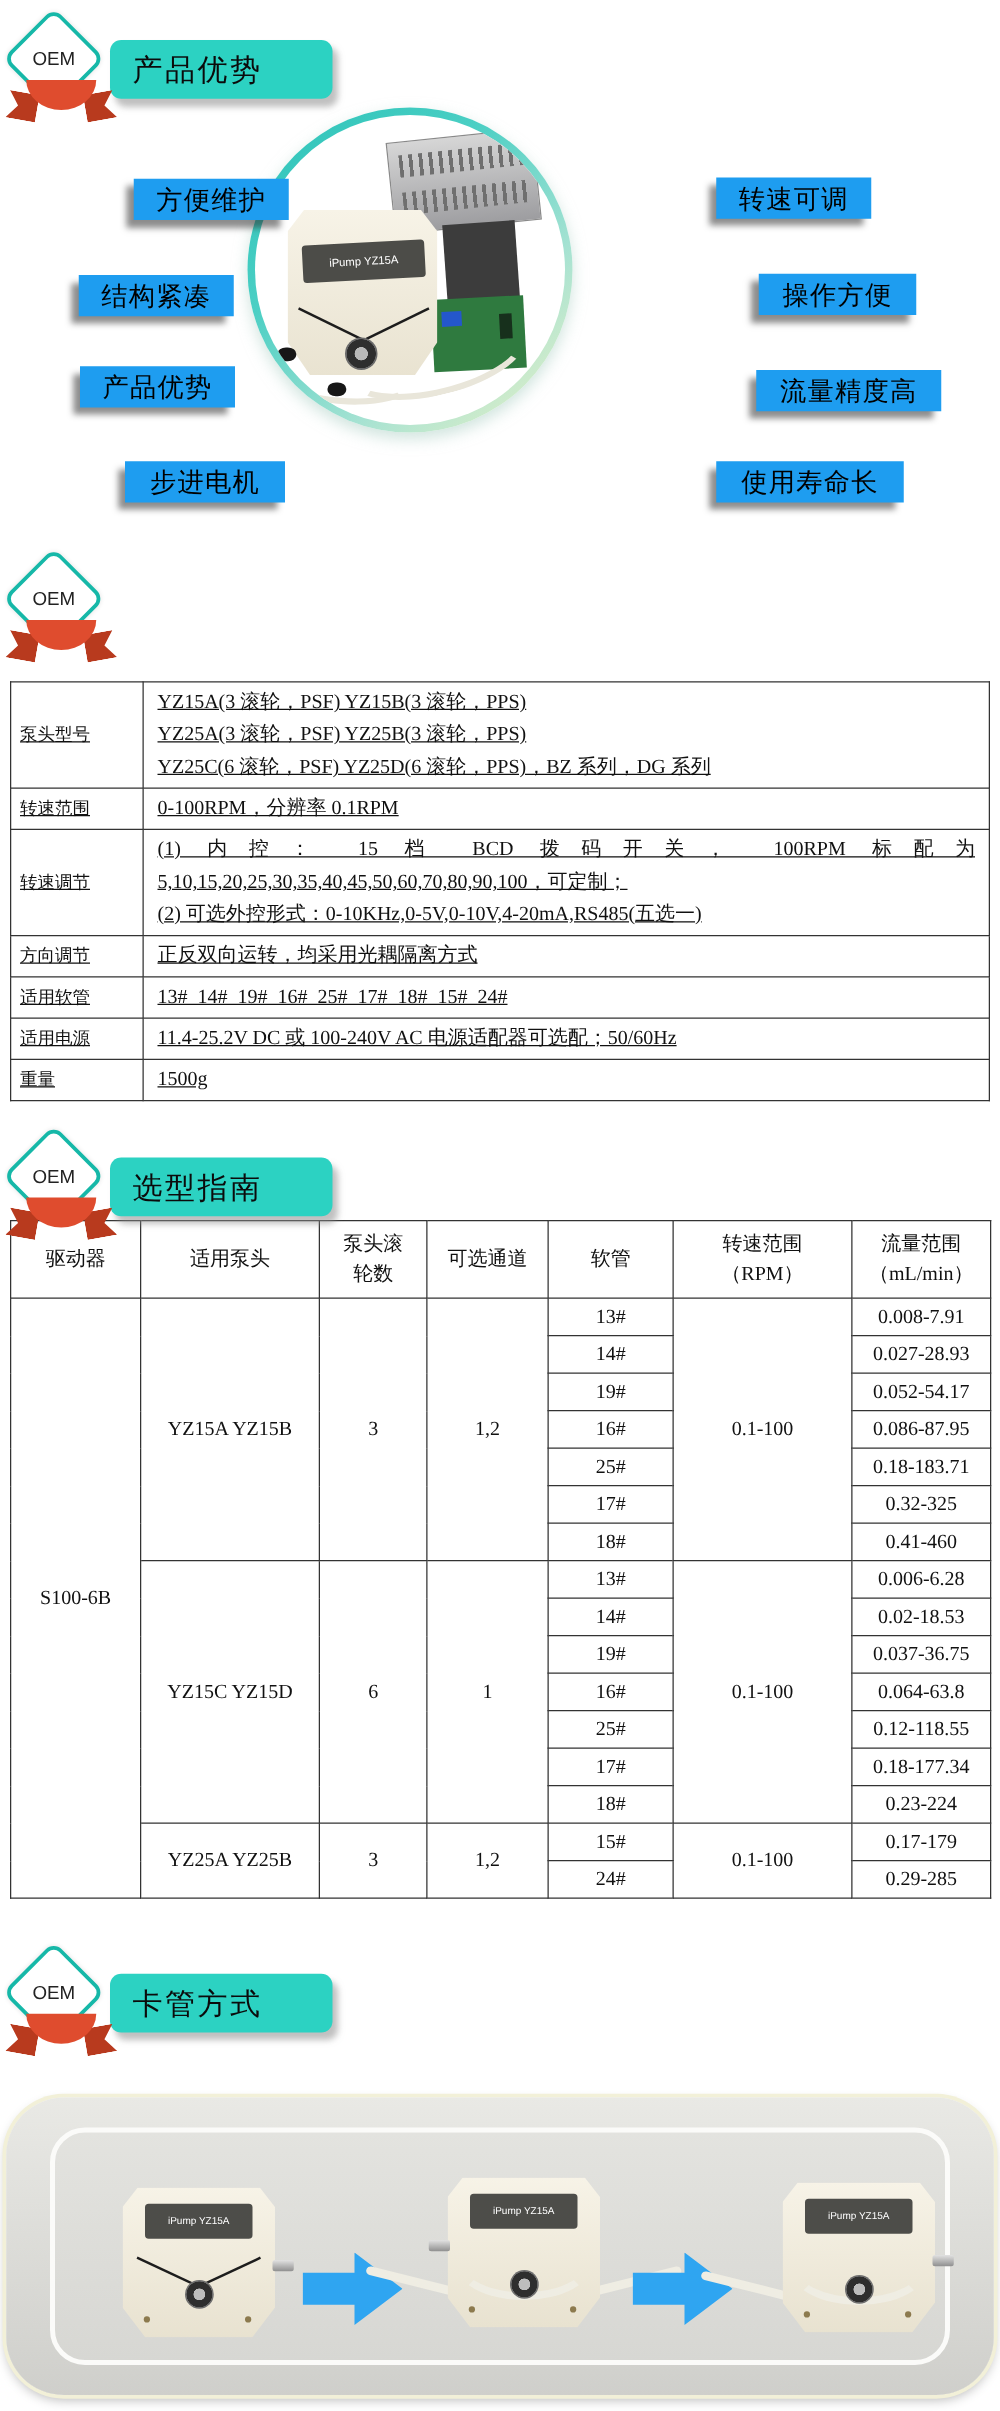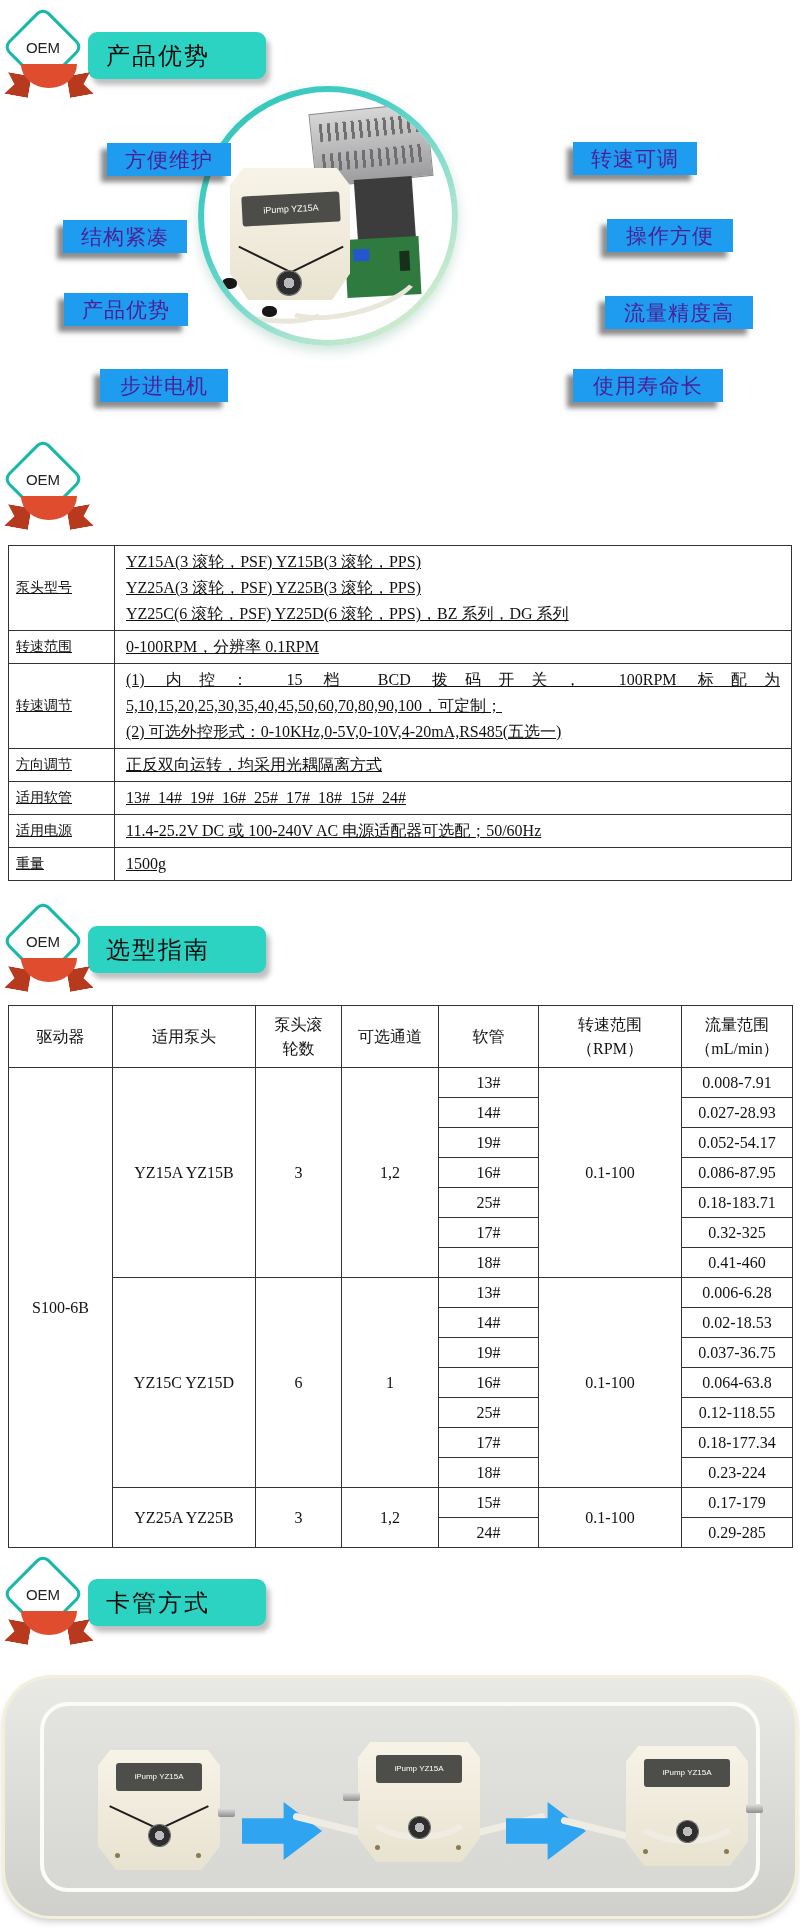--- a/index.html
+++ b/index.html
@@ -18,21 +18,21 @@
   .diamond span{position:absolute;inset:0;display:flex;align-items:center;justify-content:center;
     transform:rotate(-45deg);font-size:15px;color:#222;}
   .ribbon-wrap{position:absolute;left:8px;top:58px;width:82px;height:34px;z-index:3;}
   .ribbon-mid{position:absolute;left:13px;top:0;width:56px;height:24px;background:var(--ribbon,#df4c2e);
     border-radius:0 0 50% 50% / 0 0 100% 100%;}
   .ribbon-tail{position:absolute;top:10px;width:24px;height:22px;background:#b83a1e;}
   .ribbon-tail.l{left:-2px;transform:rotate(10deg);clip-path:polygon(0 0,100% 0,100% 100%,0 100%,35% 50%);}
   .ribbon-tail.r{right:-2px;transform:rotate(-10deg);clip-path:polygon(0 0,100% 0,65% 50%,100% 100%,0 100%);}
 
   
-  .tag{position:absolute;height:33px;background:var(--tag_blue,#1e9df0);color:#4c1d95;display:flex;
+  .tag{position:absolute;height:33px;background:var(--tag_blue,#1e9df0);color:#000000;display:flex;
     align-items:center;justify-content:center;font-size:21px;letter-spacing:1px;padding:0 24px;
     box-shadow:-6px 6px 5px rgba(45,45,45,.55);white-space:nowrap;}
   .tag1{left:107px;top:143px;width:124px;}
   .tag2{left:63px;top:220px;width:124px;}
   .tag3{left:64px;top:293px;width:124px;}
   .tag4{left:100px;top:369px;width:128px;}
   .tag5{left:573px;top:142px;width:124px;}
   .tag6{left:607px;top:219px;width:126px;}
   .tag7{left:605px;top:296px;width:148px;}
   .tag8{left:573px;top:369px;width:150px;}
@@ -69,21 +69,21 @@
   
   .spec-table{position:absolute;left:8px;top:545px;width:784px;border-collapse:collapse;table-layout:fixed;
     font-family:"Liberation Serif","DejaVu Serif",serif;color:#111;}
   .spec-table td{border:1.6px solid #333;vertical-align:middle;text-decoration:underline;}
   .spec-table td.lbl{width:106px;padding:3px 7px;font-size:14px;}
   .spec-table td.val{padding:3px 11px;font-size:16px;}
   .spec-table .line{line-height:26px;white-space:pre-wrap;}
   .spec-table .line.justify{white-space:normal;text-align:justify;text-align-last:justify;}
 
   
-  .sel-table{position:absolute;left:8px;top:1005px;width:784px;border-collapse:collapse;table-layout:fixed;
+  .sel-table{position:absolute;left:8px;top:976px;width:784px;border-collapse:collapse;table-layout:fixed;
     text-align:center;font-family:"Liberation Serif","DejaVu Serif",serif;font-size:16px;color:#111;}
   .sel-table th,.sel-table td{border:1.6px solid #333;white-space:pre-line;}
   .sel-table th{height:62px;font-weight:normal;line-height:24px;}
   .sel-table td{height:30px;}
 
   
   .clamp-box{position:absolute;left:5px;top:1678px;width:790px;height:238px;border-radius:46px;
     background:linear-gradient(#e9e9e5,#cfcfcb);
     box-shadow:0 0 0 3px #f2f0d8,0 4px 9px rgba(0,0,0,.28);}
   .clamp-inner{position:absolute;left:35px;top:24px;width:720px;height:190px;border-radius:28px;

